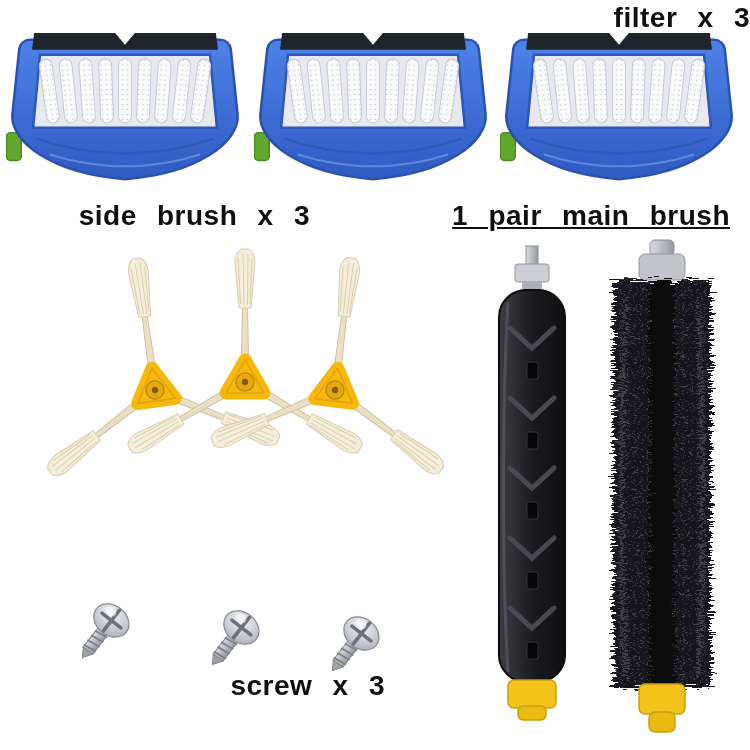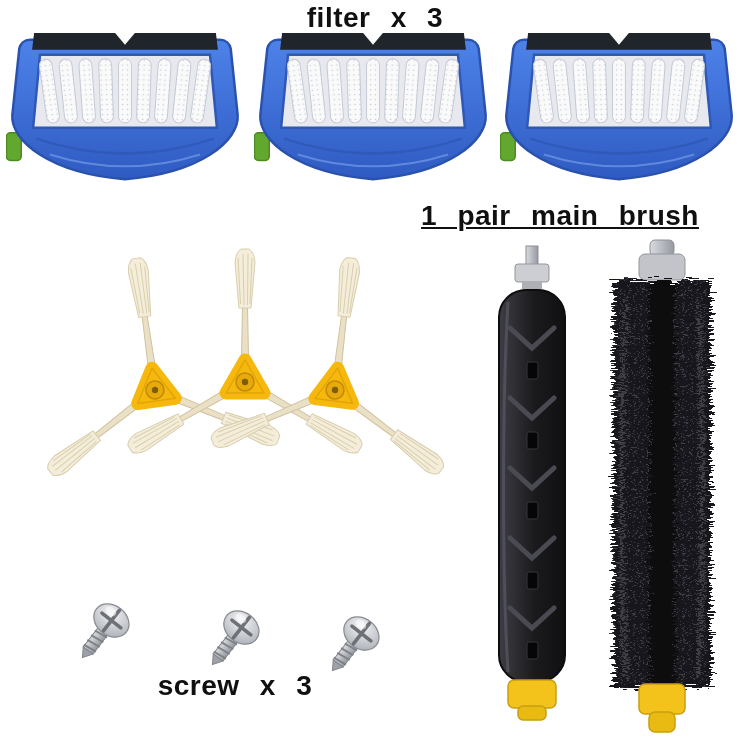--- a/index.html
+++ b/index.html
@@ -1,20 +1,20 @@
 <!DOCTYPE html>
 <html style="--filter-blue: #3b6ed5; --filter-blue-dark: #2a52ad; --filter-mesh: #e7e9ef; --latch-green: #62a82e; --top-strip-dark: #20242b; --hub-yellow: #f6b80c; --bristle-cream: #f3edda; --brush-black: #18181b; --cap-yellow: #f3c31c; --screw-silver: #b6b9bf; --page-bg: #ffffff;"><head>
 <meta charset="utf-8">
 <style>
   html,body{margin:0;padding:0;background:#ffffff;}
   .canvas{position:relative;width:750px;height:750px;background:var(--page-bg,#fff);overflow:hidden;
           font-family:"Liberation Sans","DejaVu Sans",sans-serif;}
   .abs{position:absolute;}
   .label{position:absolute;font-size:28px;font-weight:bold;color:#101010;
-         letter-spacing:.5px;word-spacing:12px;text-align:center;white-space:nowrap;}
+         letter-spacing:.5px;word-spacing:12px;text-align:right;white-space:nowrap;}
   .defs-holder{position:absolute;width:0;height:0;overflow:hidden;}
   .sb{transform-origin:50% 50%;}
   .sb-left{transform:rotate(-8deg);}
   .sb-right{transform:rotate(7deg);}
 </style>
 </head>
 <body>
 
 <div class="canvas">
 
@@ -91,20 +91,21 @@
           <ellipse cx="46" cy="44" rx="13" ry="5" fill="#8f9298"></ellipse>
           <ellipse cx="46" cy="34" rx="19" ry="15" fill="url(#headg)" stroke="#888b91" stroke-width="1.2"></ellipse>
           <path d="M34,34 L58,34 M46,21 L46,47" stroke="#6e7278" stroke-width="3.6" stroke-linecap="round"></path>
           <ellipse cx="40" cy="27" rx="6" ry="4" fill="#ffffff" opacity="0.5"></ellipse>
         </g>
       </symbol>
     </defs>
   </svg>
 
   <div class="label" style="left:0;top:2px;width:750px;">filter x 3</div>
+  <div class="label" style="left:10px;top:200px;width:300px;">side brush x 3</div>
   <div class="label" style="left:390px;top:200px;width:340px;text-decoration:underline;">1 pair main brush</div>
   <div class="label" style="left:85px;top:670px;width:300px;">screw x 3</div>
 
   <svg class="abs" style="left:6px;top:28px;" width="238" height="168">
       <use href="#sym-filter"></use>
     </svg>
   <svg class="abs" style="left:254px;top:28px;" width="238" height="168">
       <use href="#sym-filter"></use>
     </svg>
   <svg class="abs" style="left:500px;top:28px;" width="238" height="168">

